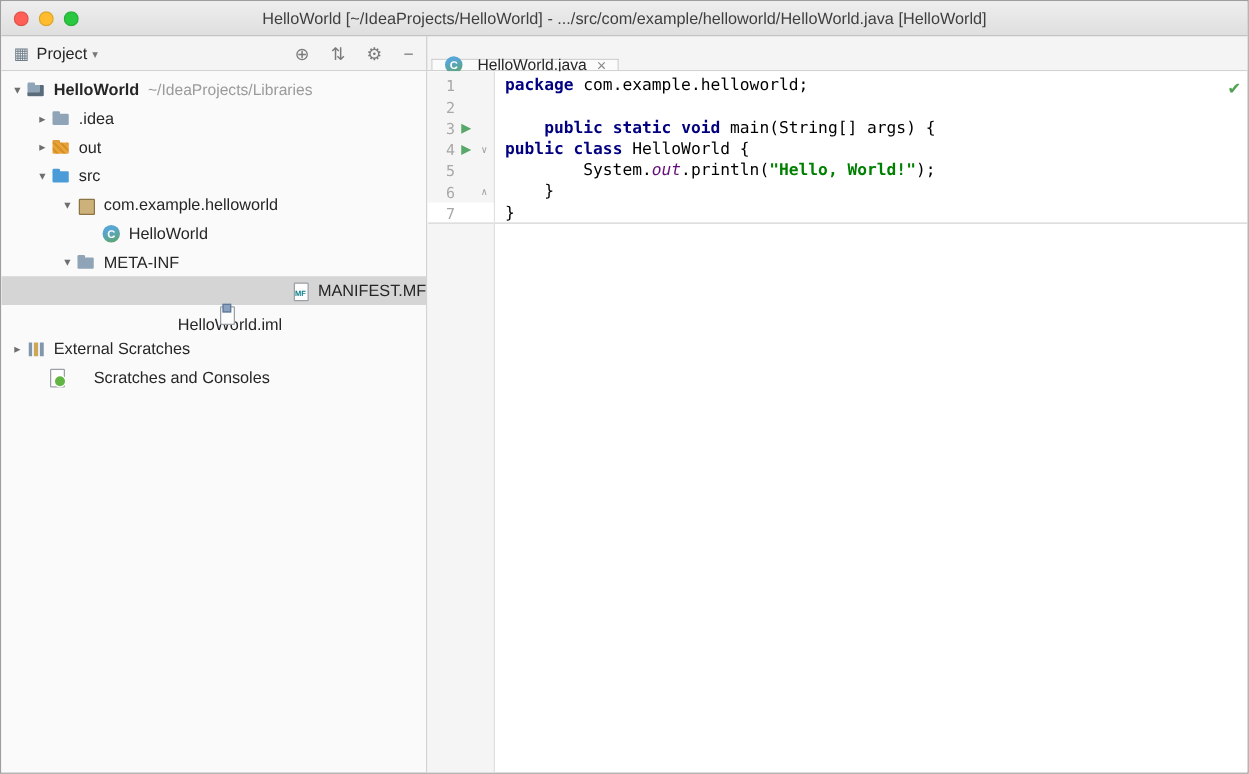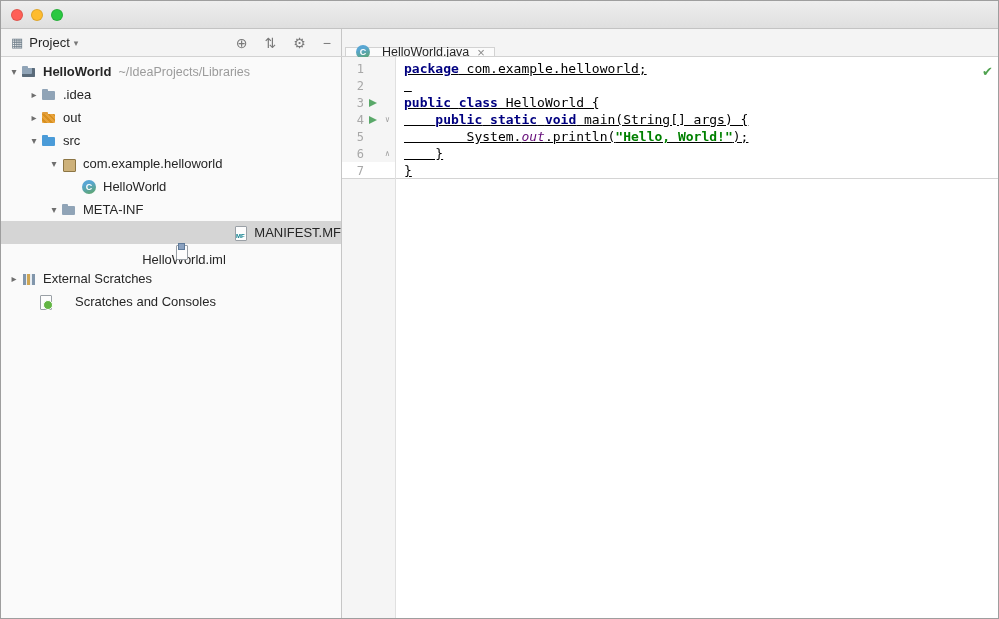--- a/index.html
+++ b/index.html
@@ -64,38 +64,39 @@
   
   .editor { flex:1; display:flex; background:#fff; font-family:"DejaVu Sans Mono", monospace; font-size:13px; position:relative; overflow:hidden; }
   .gutter { width:54px; min-width:54px; background:#f5f5f5; border-right:1px solid #e0e0e0; padding-top:3px; }
   .g-row { height:17px; display:flex; align-items:center; }
   .g-row.caret { background:#fff; box-shadow:inset 0 -1px 0 #d4d4d4; }
   .g-num { width:22px; text-align:right; color:#a8a8a8; font-size:12px; }
   .g-run { width:17px; display:flex; justify-content:center; align-items:center; }
   .run-arrow { width:0; height:0; border-left:8px solid var(--c-run,#59a869); border-top:4.5px solid transparent; border-bottom:4.5px solid transparent; cursor:pointer; }
   .g-fold { width:13px; text-align:center; color:#9f9f9f; font-size:8px; }
   .code { flex:1; padding:3px 0 0 8px; }
-  .code-line { height:17px; line-height:17px; white-space:pre; color:#000;text-decoration:underline; }
+  .code-line { height:17px; line-height:17px; white-space:pre; color:#000; }
   .code-line.caret { box-shadow:inset 0 -1px 0 #d4d4d4; margin-left:-8px; padding-left:8px; }
   .tok-kw { color:var(--c-keyword,#000080); font-weight:bold; }
   .tok-str { color:var(--c-string,#008000); font-weight:bold; }
   .tok-field { color:var(--c-field,#660e7a); font-style:italic; }
   .inspection { position:absolute; top:7px; right:5px; color:var(--c-check,#4fa24f); font-size:13px; font-weight:bold; font-family:"DejaVu Sans",sans-serif; }
 </style>
 </head>
 <body>
 
 <div class="window">
 
   <div class="titlebar">
     <div class="traffic">
       <div class="light close"></div>
       <div class="light min"></div>
       <div class="light zoom"></div>
     </div>
+    <div class="win-title">HelloWorld [~/IdeaProjects/HelloWorld] - .../src/com/example/helloworld/HelloWorld.java [HelloWorld]</div>
   </div>
 
   <div class="toprow">
     <div class="panel-header">
       <span class="ph-grid-icon">▦</span>
       <span class="ph-label">Project</span>
       <span class="ph-caret">▾</span>
       <span class="ph-icons">
         <span>⊕</span>
         <span>⇅</span>
@@ -210,22 +211,22 @@
           </div>
           <div class="g-row caret">
             <span class="g-num">7</span>
             <span class="g-run"></span>
             <span class="g-fold"></span>
           </div>
         </div>
       <div class="code" id="code">
           <div class="code-line"><span class="tok-kw">package</span><span> com.example.helloworld;</span></div>
           <div class="code-line">&nbsp;</div>
+          <div class="code-line"><span>    </span><span class="tok-kw">public</span><span> </span><span class="tok-kw">static</span><span> </span><span class="tok-kw">void</span><span> main(String[] args) {</span></div>
           <div class="code-line"><span class="tok-kw">public</span><span> </span><span class="tok-kw">class</span><span> HelloWorld {</span></div>
-          <div class="code-line"><span>    </span><span class="tok-kw">public</span><span> </span><span class="tok-kw">static</span><span> </span><span class="tok-kw">void</span><span> main(String[] args) {</span></div>
           <div class="code-line"><span>        System.</span><span class="tok-field">out</span><span>.println(</span><span class="tok-str">"Hello, World!"</span><span>);</span></div>
           <div class="code-line"><span>    }</span></div>
           <div class="code-line caret"><span>}</span></div>
         </div>
       <div class="inspection">✔</div>
     </div>
   </div>
 
 </div>
 

